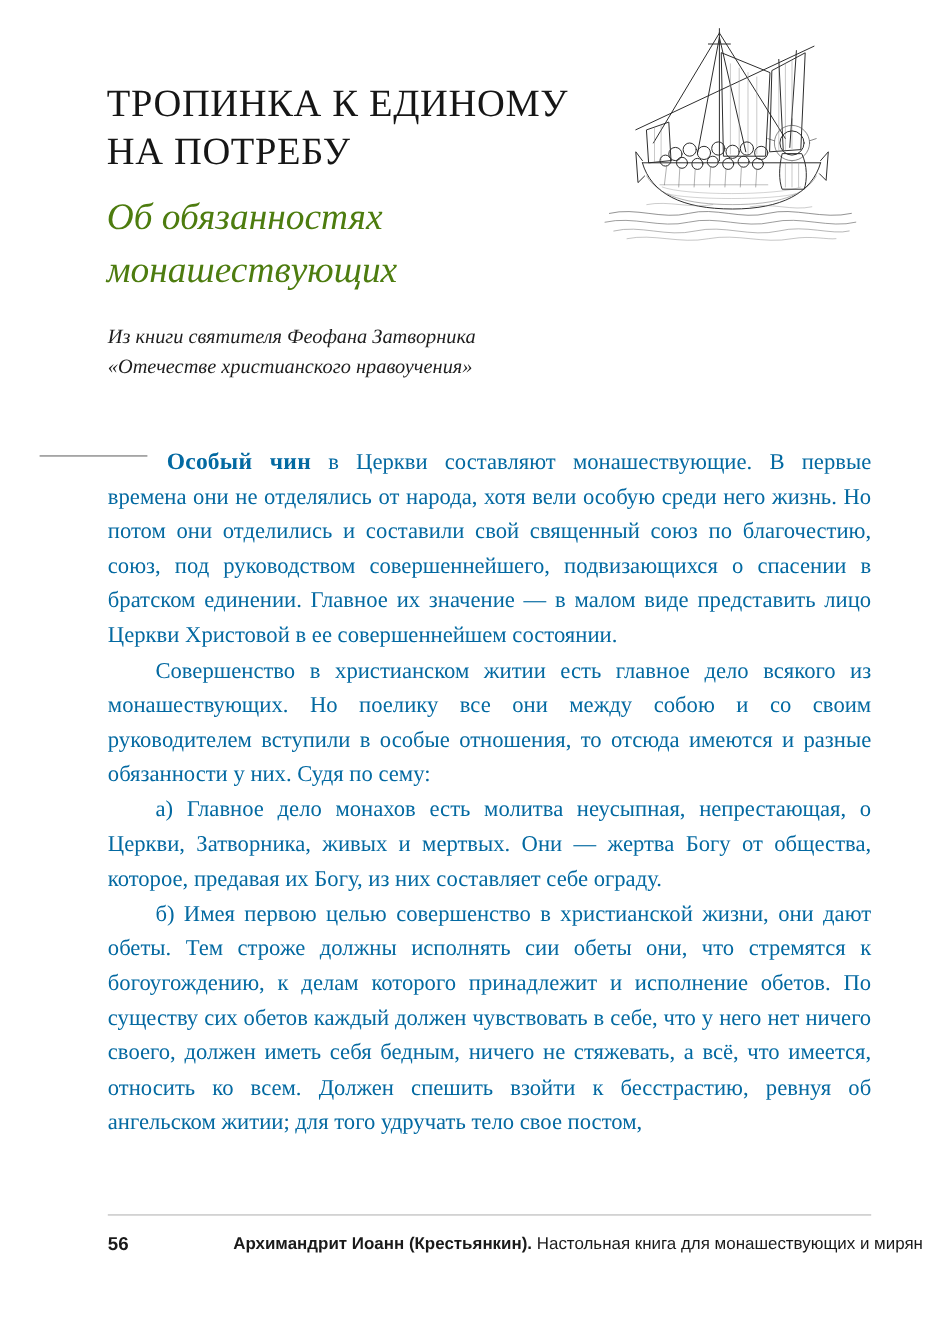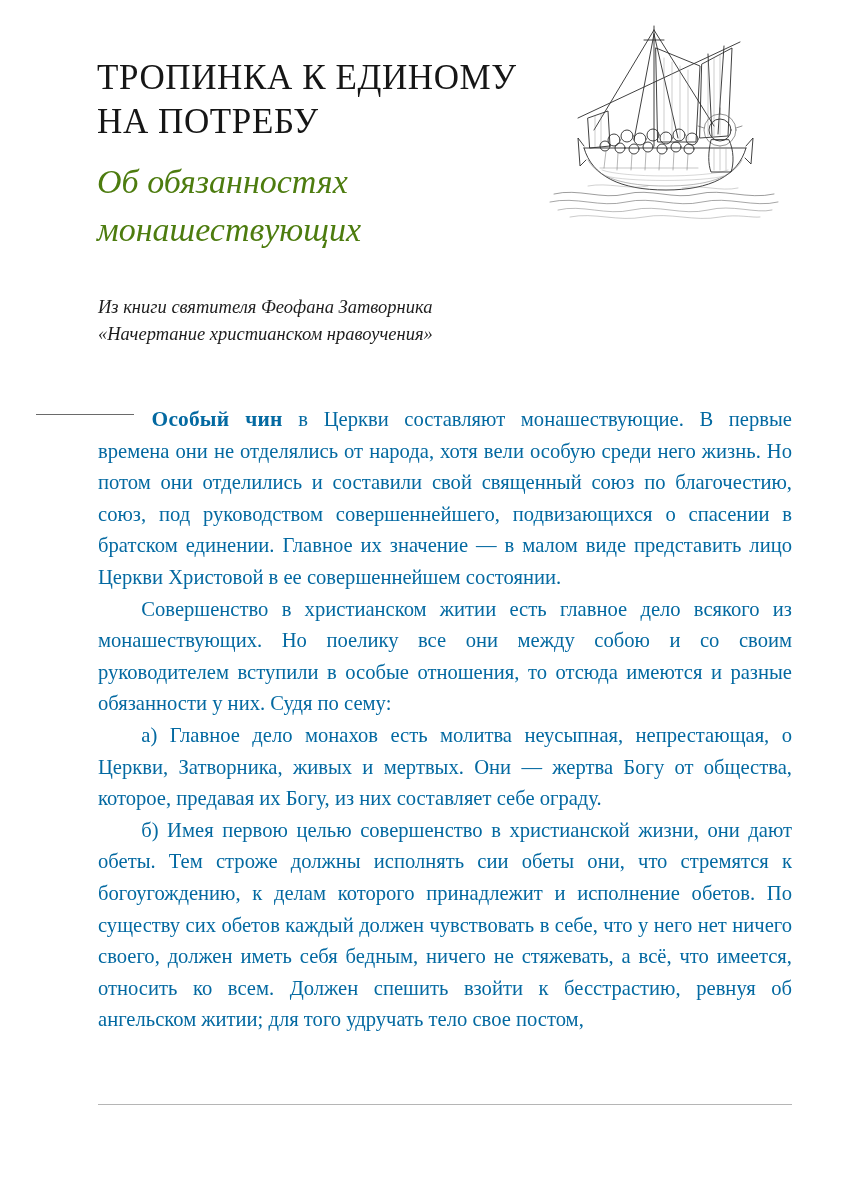--- a/index.html
+++ b/index.html
@@ -24,21 +24,21 @@
     top: 18px;
     width: 236px;
     height: 212px;
   }
   .illustration svg { display: block; width: 100%; height: 100%; }
 
   
   .title-block {
     position: absolute;
     left: 97px;
-    top: 56px;
+    top: 72px;
     width: 430px;
   }
   .title-main {
     font-family: "Liberation Serif", "DejaVu Serif", serif;
     font-size: 35px;
     line-height: 44px;
     letter-spacing: 0.6px;
     font-weight: 400;
     color: #161616;
     margin: 0;
@@ -216,26 +216,30 @@
   </div>
 
   <div class="title-block">
     <h1 class="title-main">ТРОПИНКА К ЕДИНОМУ
 НА ПОТРЕБУ</h1>
     <h2 class="title-sub">Об обязанностях
 монашествующих</h2>
   </div>
 
   <div class="source-note">Из книги святителя Феофана Затворника
-«Начертание христианском нравоучения»</div>
+«Отечестве христианского нравоучения»</div>
 
   <div class="margin-rule"></div>
 
   <div class="body-text">
     <p class="first"><span class="lead-in">Особый чин</span><span> в Церкви составляют монашествующие. В первые времена они не отделялись от народа, хотя вели особую среди него жизнь. Но потом они отделились и составили свой священный союз по благочестию, союз, под руководством совершеннейшего, подвизающихся о спасении в братском единении. Главное их значение — в малом виде представить лицо Церкви Христовой в ее совершеннейшем состоянии.</span></p>
     <p>Совершенство в христианском житии есть главное дело всякого из монашествующих. Но поелику все они между собою и со своим руководителем вступили в особые отношения, то отсюда имеются и разные обязанности у них. Судя по сему:</p>
     <p>а) Главное дело монахов есть молитва неусыпная, непрестающая, о Церкви, Затворника, живых и мертвых. Они — жертва Богу от общества, которое, предавая их Богу, из них составляет себе ограду.</p>
     <p>б) Имея первою целью совершенство в христианской жизни, они дают обеты. Тем строже должны исполнять сии обеты они, что стремятся к богоугождению, к делам которого принадлежит и исполнение обетов. По существу сих обетов каждый должен чувствовать в себе, что у него нет ничего своего, должен иметь себя бедным, ничего не стяжевать, а всё, что имеется, относить ко всем. Должен спешить взойти к бесстрастию, ревнуя об ангельском житии; для того удручать тело свое постом,</p>
   </div>
 
   <div class="footer-rule"></div>
+  <div class="footer">
+    <span class="page-number">56</span>
+    <span class="running-title"><span class="author">Архимандрит Иоанн (Крестьянкин).</span><span class="book"> Настольная книга для монашествующих и мирян</span></span>
+  </div>
 
 </div>
 
 </body></html>

